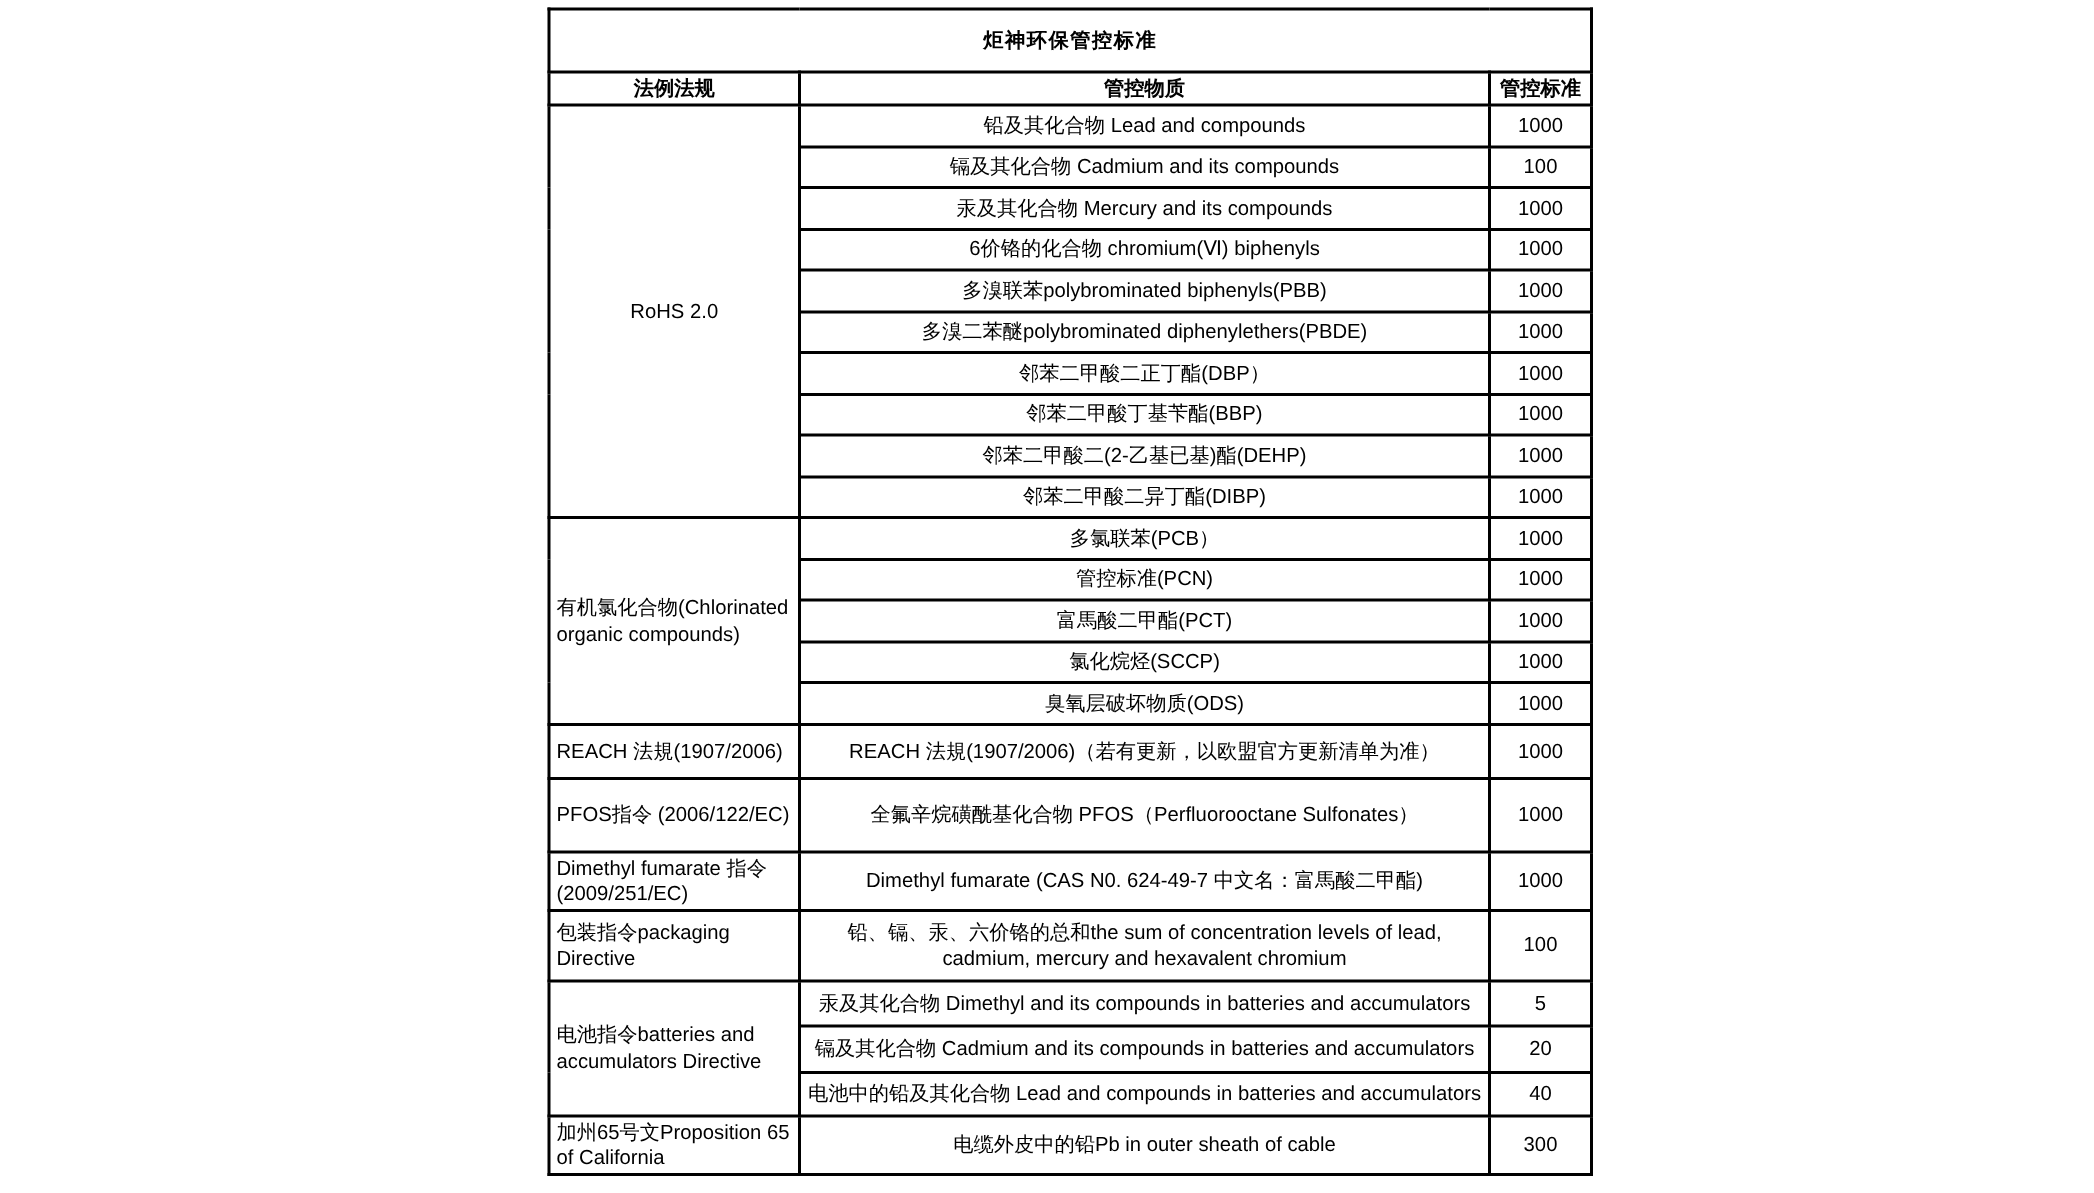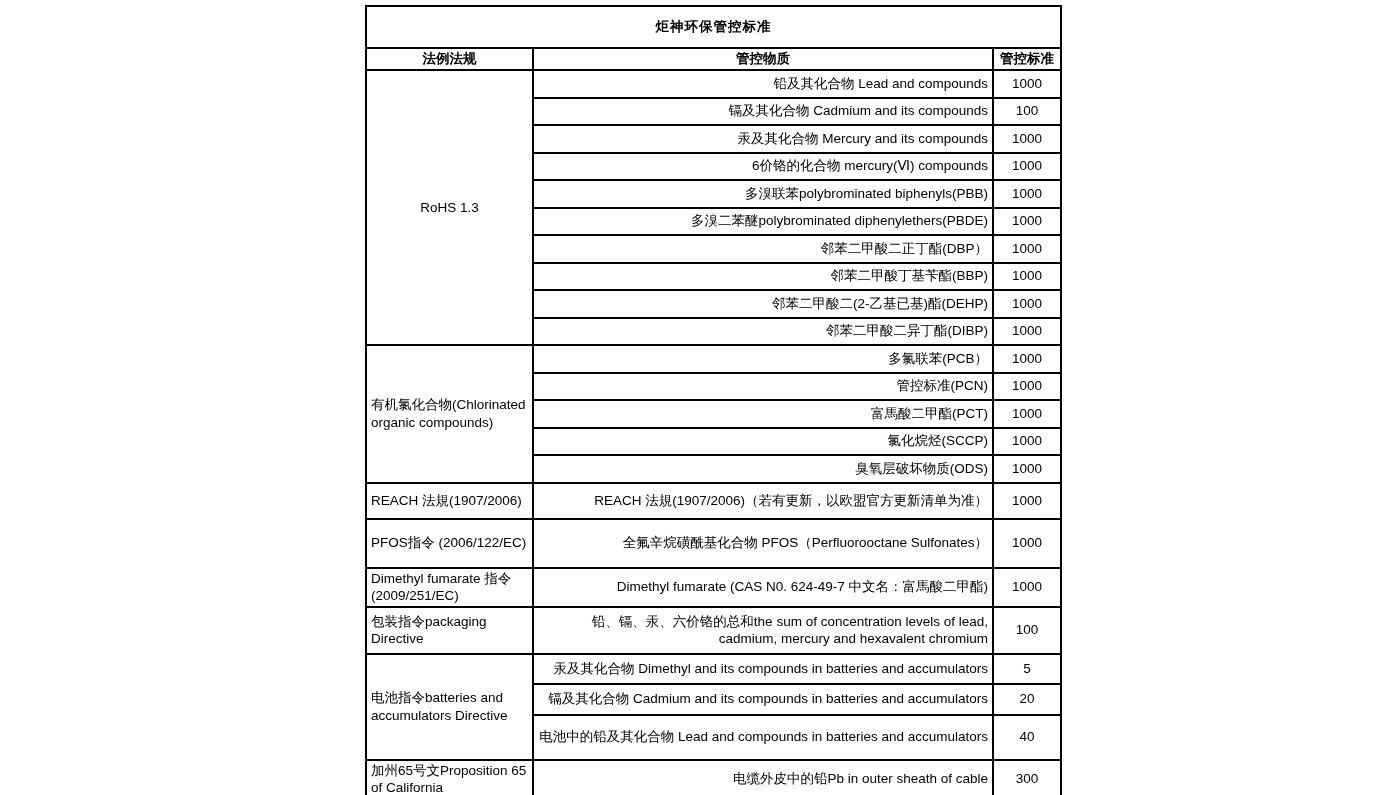--- a/index.html
+++ b/index.html
@@ -36,32 +36,32 @@
     letter-spacing: 1px;
     padding: 2px 0;
   }
   .hdr {
     font-weight: bold;
     font-size: 14px;
     text-align: center;
   }
   .reg { text-align: left; }
   .reg-center { text-align: center; }
-  .sub { text-align: right; margin-top: 27px; }
+  .sub { text-align: center; margin-top: 27px; }
   .lim { text-align: center; }
   tr.r  { height: 27.5px; }
   tr.r-title { height: 42px; }
   tr.r-hdr { height: 22px; }
   tr.r-reach { height: 36px; }
   tr.r-pfos { height: 49px; }
   tr.r-dmf { height: 37px; }
   tr.r-pkg { height: 47px; }
   tr.r-bat1 { height: 30px; }
   tr.r-bat2 { height: 31px; }
-  tr.r-bat3 { height: 45px; }
+  tr.r-bat3 { height: 29px; }
   tr.r-p65 { height: 26px; }
 </style>
 </head>
 <body>
 
 <table class="doc-table">
   <colgroup>
     <col style="width:167px">
     <col style="width:460px">
     <col style="width:68px">
@@ -70,34 +70,34 @@
     <tr class="r-title">
       <td class="title-cell" colspan="3">炬神环保管控标准</td>
     </tr>
     <tr class="r-hdr">
       <td class="hdr">法例法规</td>
       <td class="hdr">管控物质</td>
       <td class="hdr">管控标准</td>
     </tr>
 
     <tr class="r">
-      <td class="reg reg-center" rowspan="10">RoHS 1.3</td>
+      <td class="reg reg-center" rowspan="10">RoHS 2.0</td>
       <td class="sub">铅及其化合物 Lead and compounds</td>
       <td class="lim">1000</td>
     </tr>
     <tr class="r">
       <td class="sub">镉及其化合物 Cadmium and its compounds</td>
       <td class="lim">100</td>
     </tr>
     <tr class="r">
       <td class="sub">汞及其化合物 Mercury and its compounds</td>
       <td class="lim">1000</td>
     </tr>
     <tr class="r">
-      <td class="sub">6价铬的化合物 mercury(Ⅵ) compounds</td>
+      <td class="sub">6价铬的化合物 chromium(Ⅵ) biphenyls</td>
       <td class="lim">1000</td>
     </tr>
     <tr class="r">
       <td class="sub">多溴联苯polybrominated biphenyls(PBB)</td>
       <td class="lim">1000</td>
     </tr>
     <tr class="r">
       <td class="sub">多溴二苯醚polybrominated diphenylethers(PBDE)</td>
       <td class="lim">1000</td>
     </tr>

